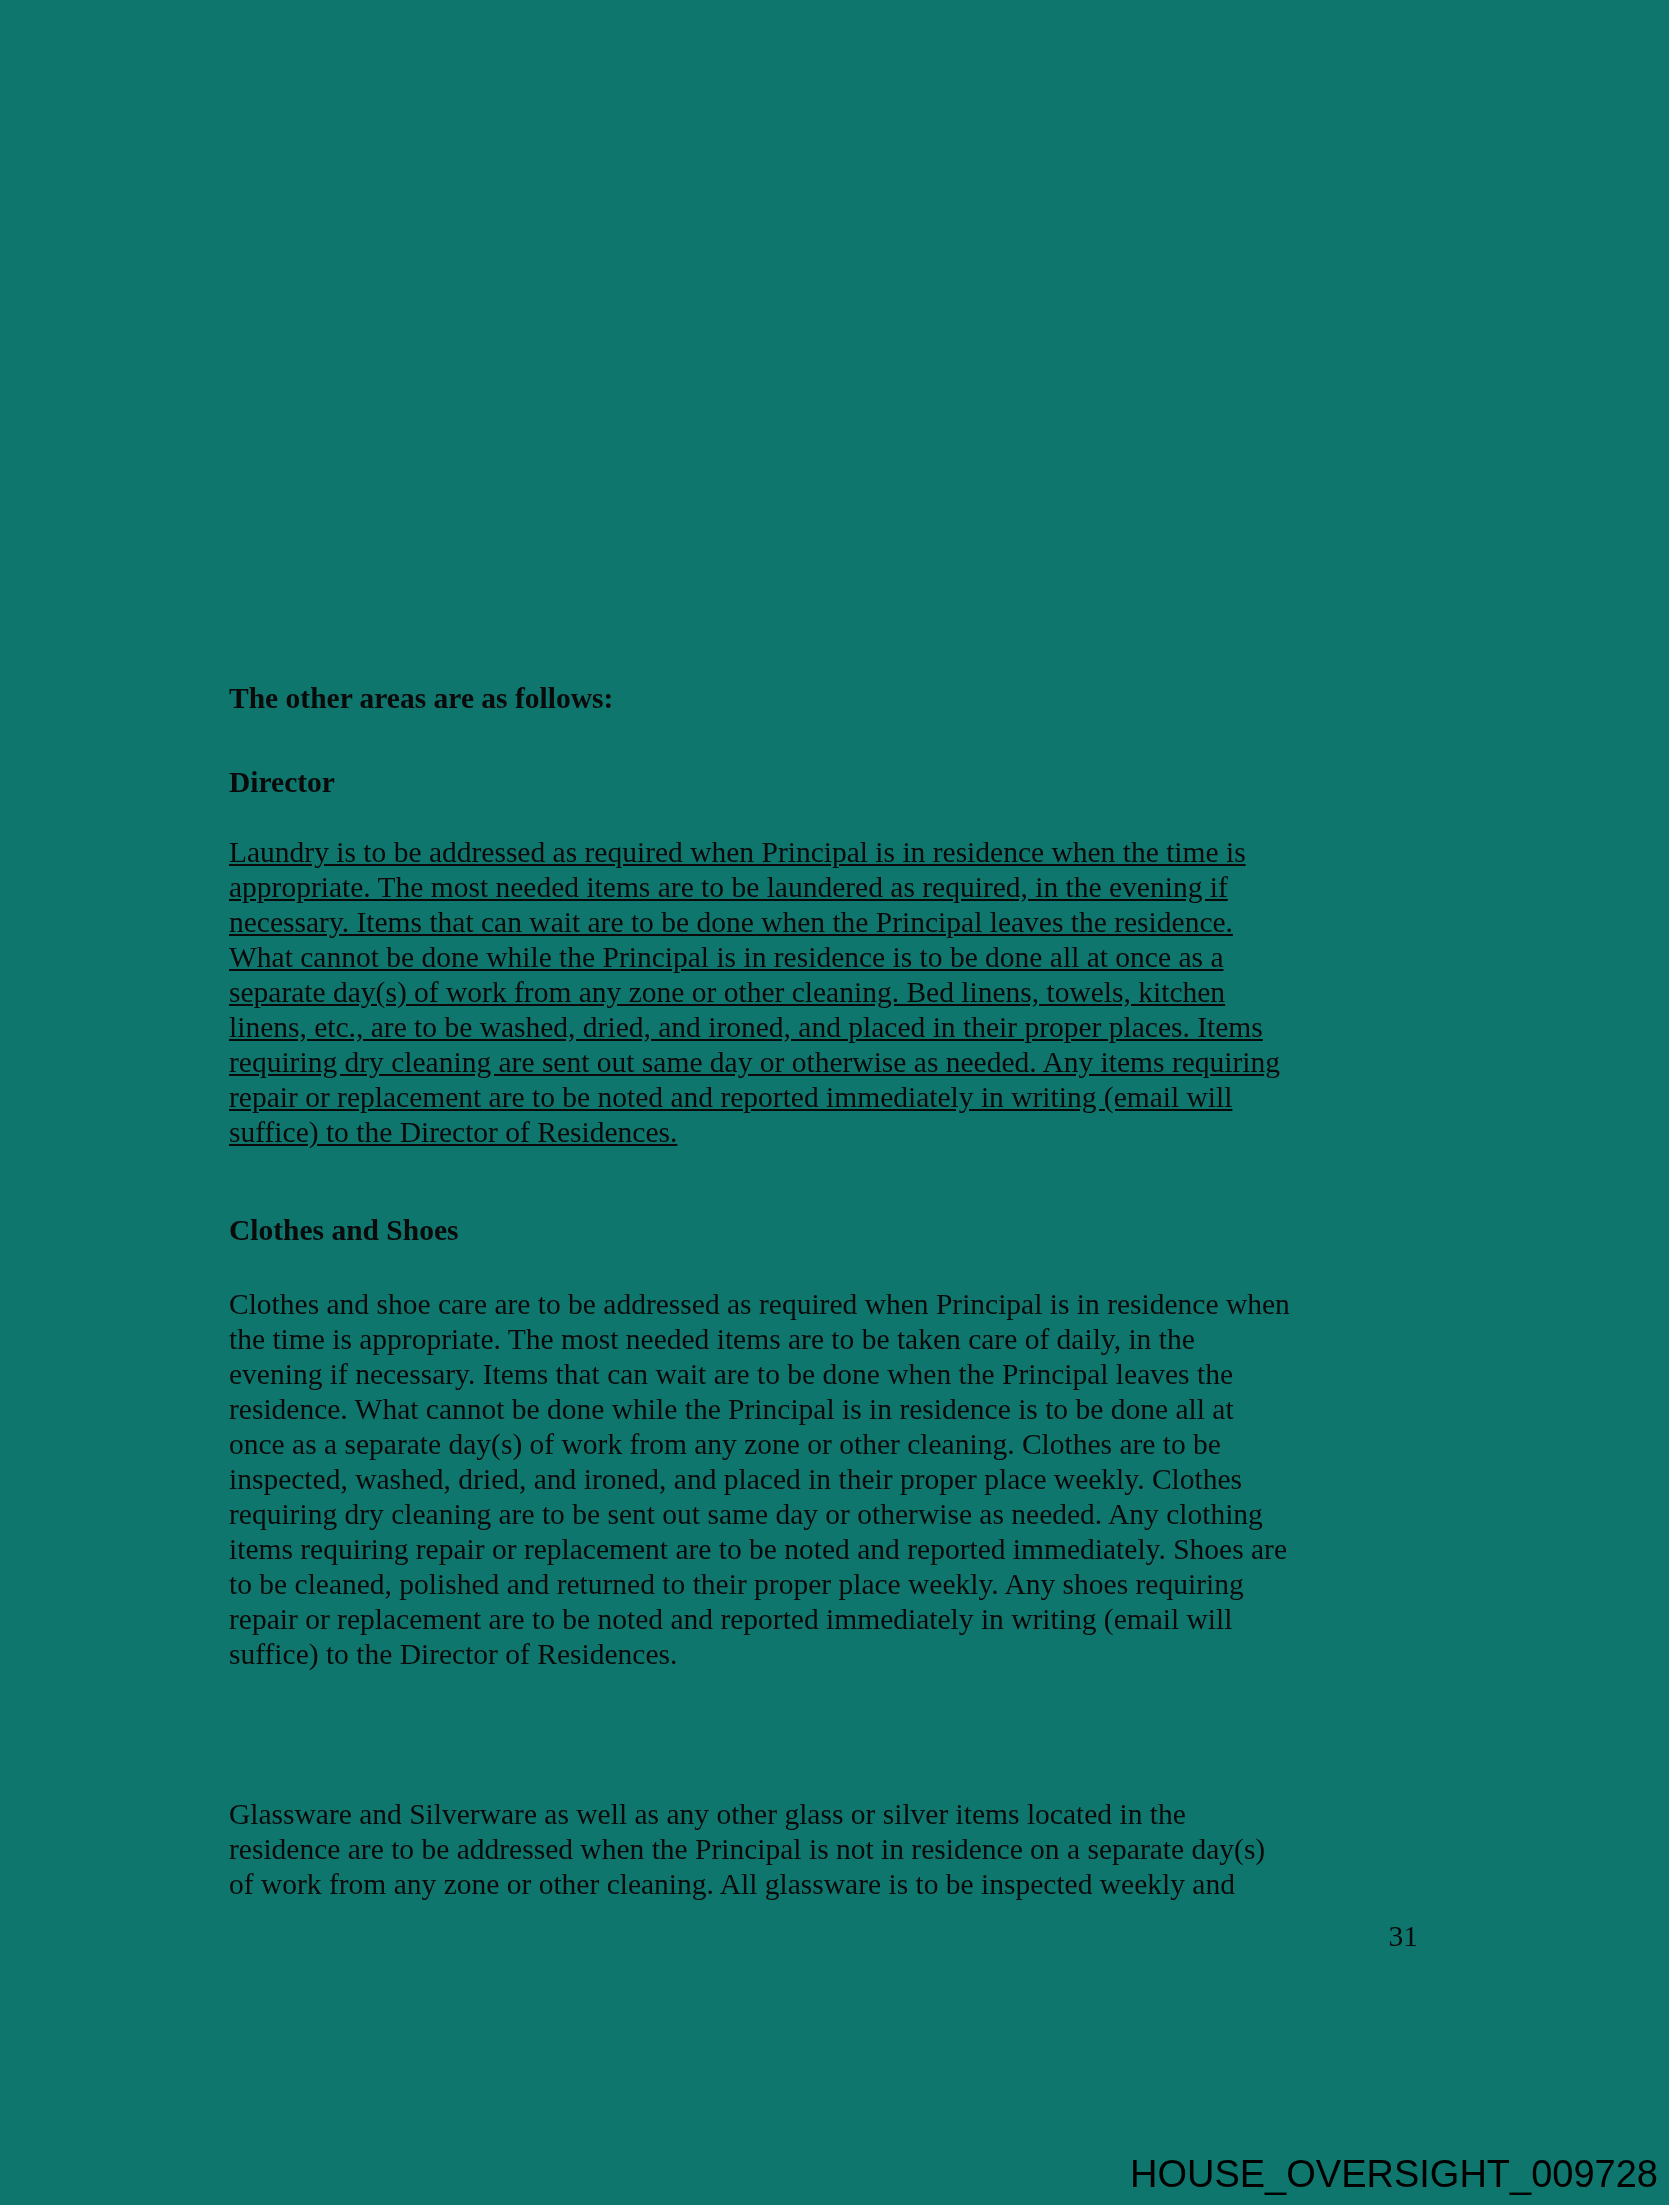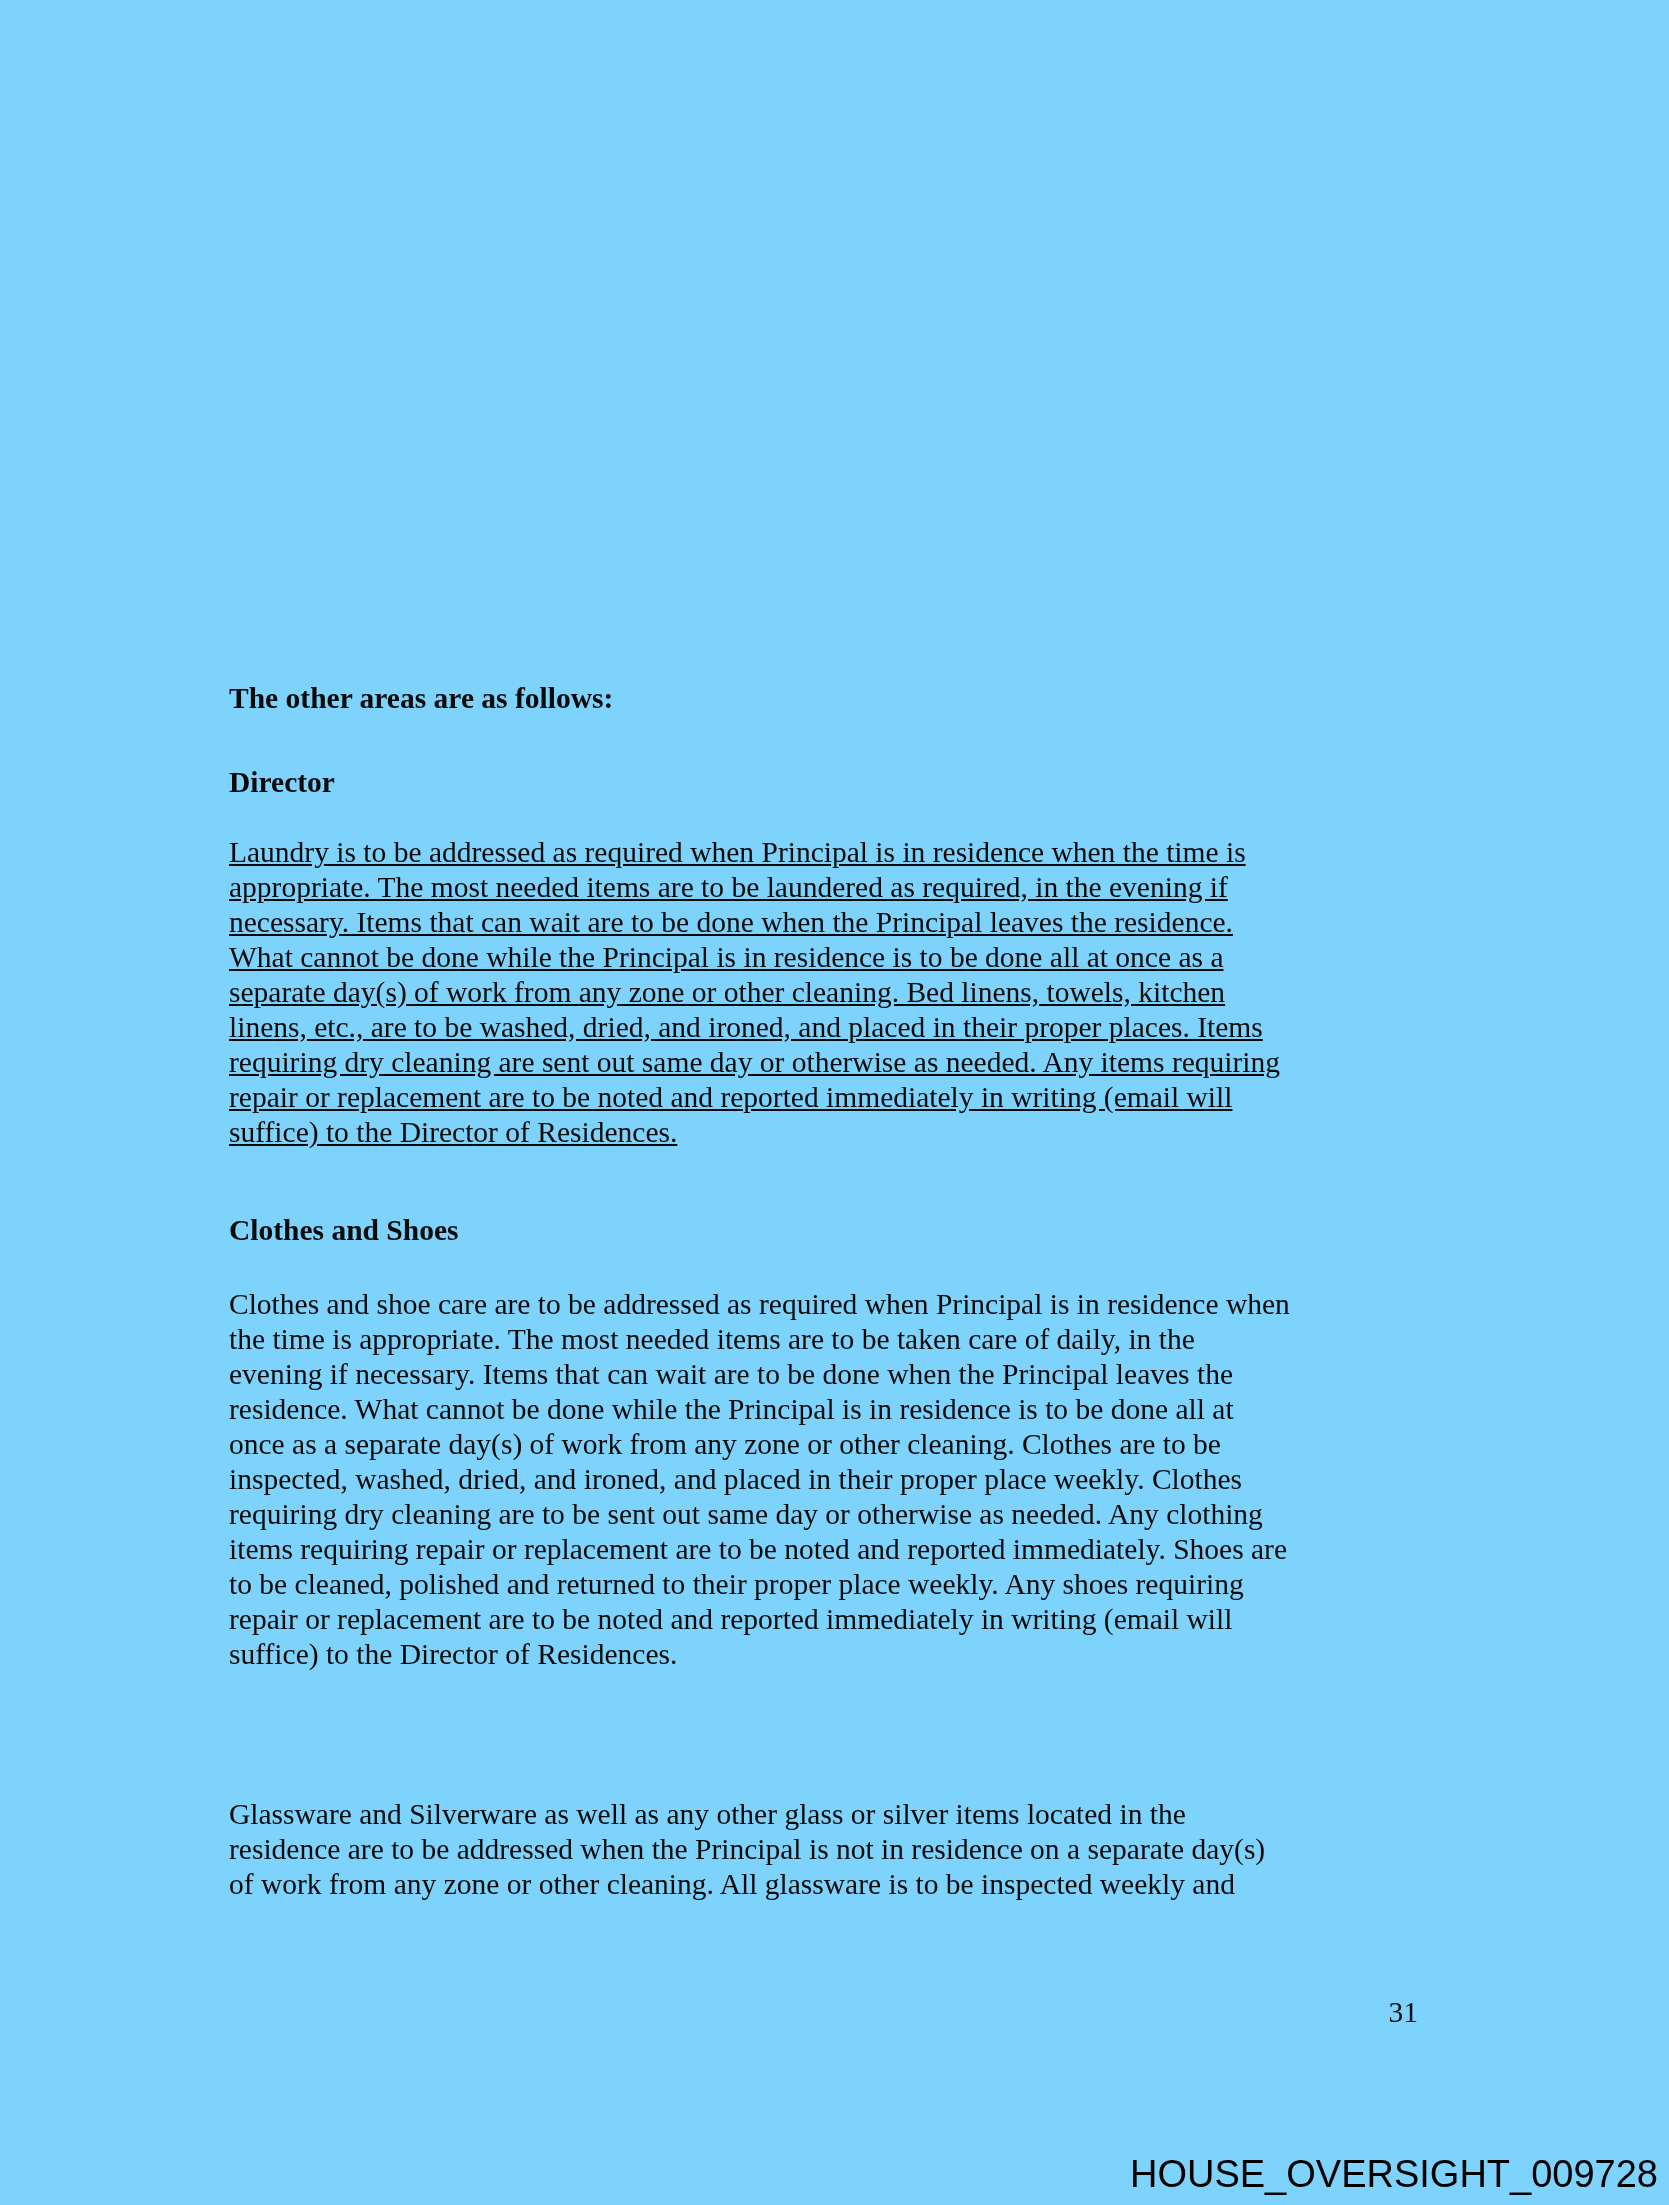--- a/index.html
+++ b/index.html
@@ -4,21 +4,21 @@
 <style>
   html, body {
     margin: 0;
     padding: 0;
     background: #ffffff;
   }
   .page {
     position: relative;
     width: 1669px;
     height: 2205px;
-    background: #7dd3fc;
+    background: #0f766e;
     overflow: hidden;
     font-family: "Liberation Serif", "DejaVu Serif", serif;
     color: #0a0a0a;
   }
   .doc-text {
     position: absolute;
     left: 229px;
     width: 1234px;
     font-size: 29.5px;
     line-height: 35px;
@@ -32,21 +32,21 @@
   }
   .intro-heading   { top: 681px; }
   .laundry-heading { top: 765px; }
   .laundry-body    { top: 835px; text-decoration: underline; }
   .clothes-heading { top: 1213px; }
   .clothes-body    { top: 1287px; }
   .glassware-heading { top: 1729px; }
   .glassware-body  { top: 1797px; }
   .page-number {
     position: absolute;
-    top: 1995px;
+    top: 1919px;
     left: 229px;
     width: 1189px;
     font-size: 29.5px;
     line-height: 35px;
     text-align: right;
     white-space: nowrap;
   }
   .footer-stamp {
     position: absolute;
     top: 2157px;

